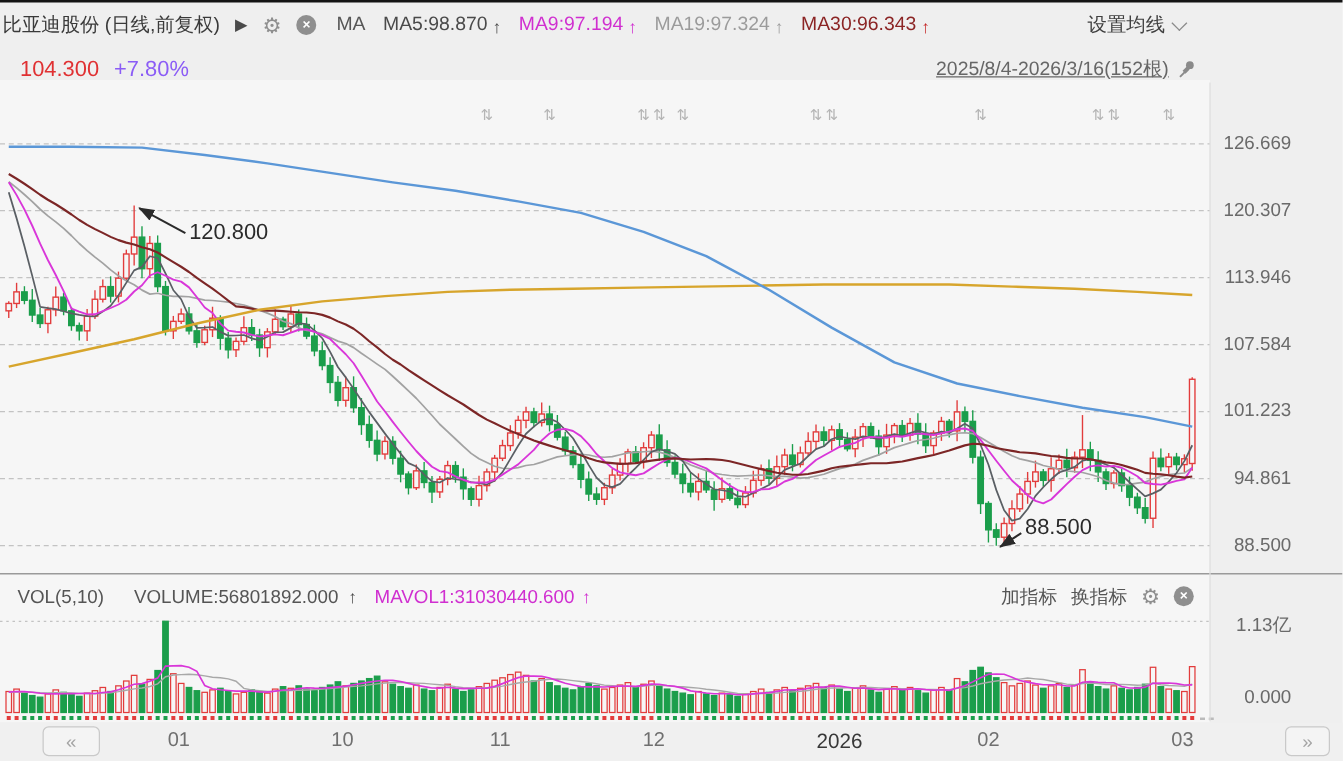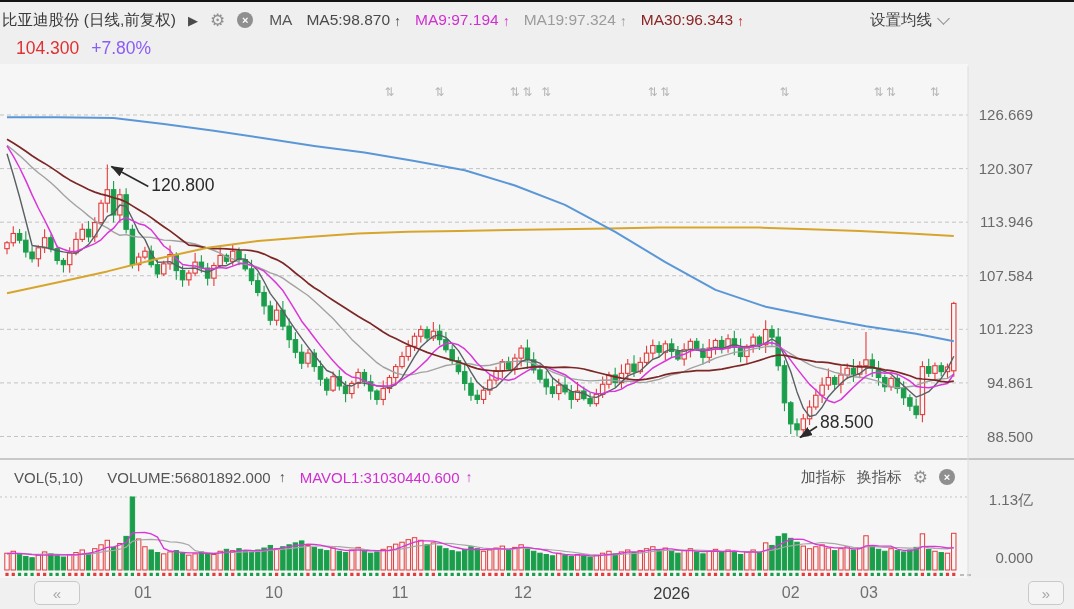--- a/index.html
+++ b/index.html
@@ -18,21 +18,21 @@
   .circlex{width:16px;height:16px;border-radius:50%;background:#8f8f8f;color:#fff;font-size:11px;font-weight:bold;
            display:inline-flex;align-items:center;justify-content:center;line-height:1;}
   .malabel{margin-left:16px;color:#555;}
   #ma-values{display:inline-flex;margin-left:14px;}
   #ma-values .mi{margin-right:14px;display:inline-flex;align-items:flex-end;}
   #ma-values .ar{margin-left:4px;font-size:14px;}
   .spacer{flex:1;}
   #ma-settings{margin-right:126px;color:#404040;cursor:pointer;display:inline-flex;align-items:center;}
   .chev{width:8px;height:8px;border-right:1.6px solid #8a8a8a;border-bottom:1.6px solid #8a8a8a;
         transform:rotate(45deg);margin-left:7px;margin-top:-4px;}
-  #row2{left:0;top:38px;width:1074px;height:28px;display:flex;align-items:flex-start;padding-left:16px;box-sizing:border-box;white-space:nowrap;}
+  #row2{left:0;top:38px;width:1074px;height:28px;display:flex;align-items:flex-end;padding-left:16px;box-sizing:border-box;white-space:nowrap;}
   .lastprice{color:#e03032;font-size:17.5px;}
   .chg{color:#8b5cf6;font-size:17.5px;margin-left:12px;}
   #daterange{margin-right:116px;display:inline-flex;align-items:center;color:#666;font-size:15.5px;cursor:pointer;}
   #daterange .dr{text-decoration:underline;}
   #daterange svg{margin-left:6px;}
   #volhdr{left:0;top:464px;width:1074px;height:26px;display:flex;align-items:center;padding-left:14px;box-sizing:border-box;
           font-size:15px;color:#555;white-space:nowrap;}
   #volhdr .vlab{margin-left:24px;}
   #volhdr .uar{margin-left:8px;color:#4a4a4a;font-size:14px;}
   #volhdr .mv{margin-left:14px;color:#d02fd0;}
@@ -736,20 +736,28 @@
     <span id="ma-settings">
       <span>设置均线</span>
       <span class="chev"></span>
     </span>
   </div>
 
   <div id="row2" class="ov">
     <span class="lastprice">104.300</span>
     <span class="chg">+7.80%</span>
     <span class="spacer"></span>
+    <span id="daterange">
+      <span class="dr">2025/8/4-2026/3/16(152根)</span>
+      <svg width="17" height="17" viewBox="0 0 17 17">
+        <line x1="3" y1="14.5" x2="7.6" y2="9.9" stroke="#8a8a8a" stroke-width="1.5"></line>
+        <line x1="6.2" y1="10.8" x2="9.6" y2="7.4" stroke="#8a8a8a" stroke-width="3.2"></line>
+        <circle cx="10.9" cy="5.1" r="3.1" fill="#8a8a8a"></circle>
+      </svg>
+    </span>
   </div>
 
   <div id="volhdr" class="ov">
     <span>VOL(5,10)</span>
     <span class="vlab">VOLUME:56801892.000</span>
     <span class="uar">↑</span>
     <span class="mv">MAVOL1:31030440.600</span>
     <span class="mar">↑</span>
     <span class="spacer"></span>
     <span class="rgrp">
@@ -774,16 +782,16 @@
 
   <div id="taxis" class="ov">
     <div class="navbtn" id="prevbtn" style="left:34px;">«</div>
     <div class="navbtn" id="nextbtn" style="left:1028px;width:34px;">»</div>
   <div class="ml" style="left: 143.059px;">01</div>
       <div class="ml" style="left: 274px;">10</div>
       <div class="ml" style="left: 400.129px;">11</div>
       <div class="ml" style="left: 523.021px;">12</div>
       <div class="ml strong" style="left: 671.62px;">2026</div>
       <div class="ml" style="left: 790.75px;">02</div>
-      <div class="ml" style="left: 869px;">03</div>
+      <div class="ml" style="left: 946px;">03</div>
     </div>
 
 </div>
 
 </body></html>

